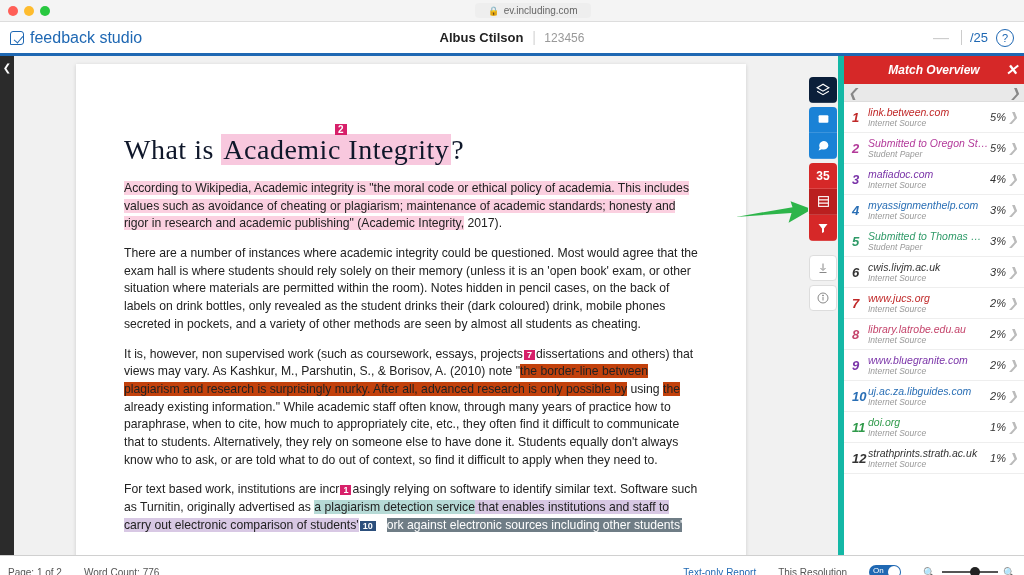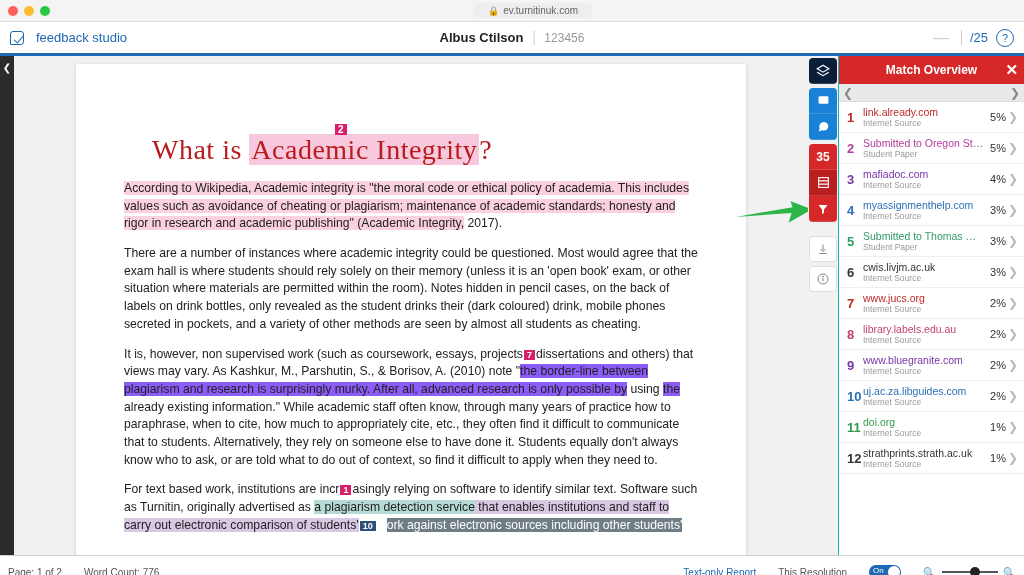--- a/index.html
+++ b/index.html
@@ -7,57 +7,57 @@
   
   .browser-bar { height: 22px; background:#f4f4f4; display:flex; align-items:center; padding:0 8px; border-bottom:1px solid #ddd; }
   .traffic { display:flex; gap:6px; }
   .dot { width:10px; height:10px; border-radius:50%; }
   .dot.r{background:#ff5f57;} .dot.y{background:#febc2e;} .dot.g{background:#28c840;}
   .url-bar { flex:1; display:flex; justify-content:center; align-items:center; font-size:10px; color:#666;}
   .url-pill { background:#eee; padding:2px 14px; border-radius:4px; display:flex; align-items:center; gap:4px;}
   .lock-icon{font-size:9px;}
   
   .app-header { height:34px; background:#fff; border-bottom:3px solid #1f68b3; display:flex; align-items:center; padding:0 10px; }
-  .brand { color:#1f68b3; font-size:13px; font-weight:400; display:flex; align-items:center; gap:12px;}
+  .brand { color:#1f68b3; font-size:16px; font-weight:400; display:flex; align-items:center; gap:6px;}
   .brand-icon{ width:14px; height:14px; border:1.5px solid #1f68b3; border-radius:3px 3px 3px 0; position:relative;}
   .brand-icon::after{content:""; position:absolute; right:2px; top:2px; width:4px; height:8px; border:1.5px solid #1f68b3; border-left:none; border-top:none; transform:rotate(40deg);}
   .student { position:absolute; left:50%; transform:translateX(-50%); font-size:13px; color:#222; display:flex; align-items:center; gap:10px;}
   .student-id{ color:#999; border-left:1px solid #ccc; padding-left:10px; font-size:12px;}
   .header-right{ margin-left:auto; display:flex; align-items:center; gap:8px; color:#1f68b3; font-size:13px;}
   .page-nav{ color:#ccc; font-size:16px; padding:0 4px;}
   .page-total{ color:#1f68b3; border-left:1px solid #ccc; padding-left:8px;}
   .help-icon{ width:18px;height:18px;border:1.5px solid #1f68b3;border-radius:50%;display:flex;align-items:center;justify-content:center;font-size:11px;}
   
   .main { display:flex; height:calc(575px - 22px - 34px - 20px); }
   .left-rail { width:14px; background:#2b2b2b; color:#fff; font-size:10px; display:flex; align-items:flex-start; justify-content:center; padding-top:6px;}
   .doc-area { flex:1; background:#f1f1f1; position:relative; overflow:hidden;}
   .paper { background:#fff; margin:8px auto 0; width:670px; min-height:520px; padding:70px 48px 0 48px; box-shadow:0 1px 4px rgba(0,0,0,.15); position:relative;}
   .badge2{ position:absolute; left:259px; top:60px; background:#d7206a; color:#fff; font-size:10px; padding:0 3px; font-weight:bold;}
-  .title{ font-family: Georgia, 'Times New Roman', serif; font-size:28px; letter-spacing:.5px; color:#b91c1c; margin-bottom:14px; font-weight:300;margin-left:28px;}
+  .title{ font-family: Georgia, 'Times New Roman', serif; font-size:28px; letter-spacing:.5px; color:#0f172a; margin-bottom:14px; font-weight:300;}
   .title .hl-pink{ background:#f8c8de; padding:0 2px;}
   .para{ font-size:12.2px; line-height:1.45; color:#222; margin-bottom:12px; text-align:left;}
   .hl-pink{ background:#fbd0e0; }
-  .hl-red { background:#8b5cf6; }
+  .hl-red { background:#c2410c; }
   .hl-teal{ background:#b6dad6; }
   .hl-grey{ background:#6f7d86; color:#fff;margin-left:10px;}
   .hl-purple{ background:#d8c8e4;}
   .num-badge{ background:#d7206a; color:#fff; font-size:9px; padding:0 3px; font-weight:bold; margin:0 1px;}
   .num-badge.b10{ background:#2c4f7c;}
   
-  .tool-col { width:30px; display:flex; flex-direction:column; align-items:center; padding-top:2px; gap:4px; }
+  .tool-col { width:30px; display:flex; flex-direction:column; align-items:center; padding-top:21px; gap:4px; }
   .tool-group{ display:flex; flex-direction:column; gap:0; border-radius:4px; overflow:hidden;}
   .tool-btn{ width:28px; height:26px; background:#0b1f3a; color:#fff; display:flex; align-items:center; justify-content:center; font-size:12px; border-bottom:1px solid rgba(255,255,255,.15); cursor:pointer;}
   .tool-btn.blue{ background:#1a82d6;}
   .tool-btn.red{ background:#d62828;}
   .tool-btn.red-active{ background:#ba1f1f;}
   .tool-btn.num{ background:#d62828; font-weight:bold; font-size:12px;}
   .tool-btn.light{ background:#fff; color:#888; border:1px solid #ddd; border-radius:4px;}
   .tool-gap{height:6px;}
   
-  .match-panel{ width:186px; background:#fff; border-left:1px solid #14b8a6; display:flex; flex-direction:column;}
+  .match-panel{ width:186px; background:#fff; border-left:6px solid #14b8a6; display:flex; flex-direction:column;font-style:italic;}
   .mp-header{ background:#d62828; color:#fff; height:28px; display:flex; align-items:center; justify-content:center; font-size:12px; font-weight:bold; position:relative;}
   .mp-close{ position:absolute; right:6px; font-size:15px; cursor:pointer;}
   .mp-score{ color:#d62828; font-size:28px; font-weight:bold; text-align:center; padding:6px 0 8px; border-bottom:1px solid #e6e6e6;}
   .mp-nav{ height:18px; background:#e9e9e9; display:flex; justify-content:space-between; align-items:center; padding:0 4px; color:#888; font-size:12px; border-bottom:1px solid #ddd;}
   .mp-list{ flex:1; overflow:hidden;}
   .mp-row{ display:flex; align-items:center; padding:4px 6px 4px 8px; border-bottom:1px solid #eee; cursor:pointer;}
   .mp-num{ width:16px; font-size:13px; font-weight:600; }
   .mp-src{ flex:1; min-width:0;}
   .mp-src-name{ font-size:10.5px; font-weight:500; white-space:nowrap; overflow:hidden; text-overflow:ellipsis;}
   .mp-src-type{ font-size:8.5px; color:#999;}
@@ -82,21 +82,21 @@
 
 <div class="browser-bar">
   <div class="traffic">
     <div class="dot r"></div>
     <div class="dot y"></div>
     <div class="dot g"></div>
   </div>
   <div class="url-bar">
     <div class="url-pill">
       <span class="lock-icon">🔒</span>
-      <span>ev.turnitinuk.com</span>
+      <span>ev.including.com</span>
     </div>
   </div>
 </div>
 
 <div class="app-header">
   <div class="brand">
     <span class="brand-icon"></span>
     <span>feedback studio</span>
   </div>
   <div class="student">
@@ -197,21 +197,21 @@
       <span class="mp-close">✕</span>
     </div>
     <div class="mp-nav">
       <span>❮</span>
       <span>❯</span>
     </div>
     <div class="mp-list" id="mp-list">
         <div class="mp-row">
           <div class="mp-num" style="color:#c02828">1</div>
           <div class="mp-src">
-            <div class="mp-src-name" style="color:#c02828">link.already.com</div>
+            <div class="mp-src-name" style="color:#c02828">link.between.com</div>
             <div class="mp-src-type">Internet Source</div>
           </div>
           <div class="mp-pct">5%</div>
           <div class="mp-arr">❯</div>
         </div>
         <div class="mp-row">
           <div class="mp-num" style="color:#b33a9a">2</div>
           <div class="mp-src">
             <div class="mp-src-name" style="color:#b33a9a">Submitted to Oregon St…</div>
             <div class="mp-src-type">Student Paper</div>
@@ -260,21 +260,21 @@
           <div class="mp-src">
             <div class="mp-src-name" style="color:#c02828">www.jucs.org</div>
             <div class="mp-src-type">Internet Source</div>
           </div>
           <div class="mp-pct">2%</div>
           <div class="mp-arr">❯</div>
         </div>
         <div class="mp-row">
           <div class="mp-num" style="color:#c4446b">8</div>
           <div class="mp-src">
-            <div class="mp-src-name" style="color:#c4446b">library.labels.edu.au</div>
+            <div class="mp-src-name" style="color:#c4446b">library.latrobe.edu.au</div>
             <div class="mp-src-type">Internet Source</div>
           </div>
           <div class="mp-pct">2%</div>
           <div class="mp-arr">❯</div>
         </div>
         <div class="mp-row">
           <div class="mp-num" style="color:#7a34a8">9</div>
           <div class="mp-src">
             <div class="mp-src-name" style="color:#7a34a8">www.bluegranite.com</div>
             <div class="mp-src-type">Internet Source</div>

